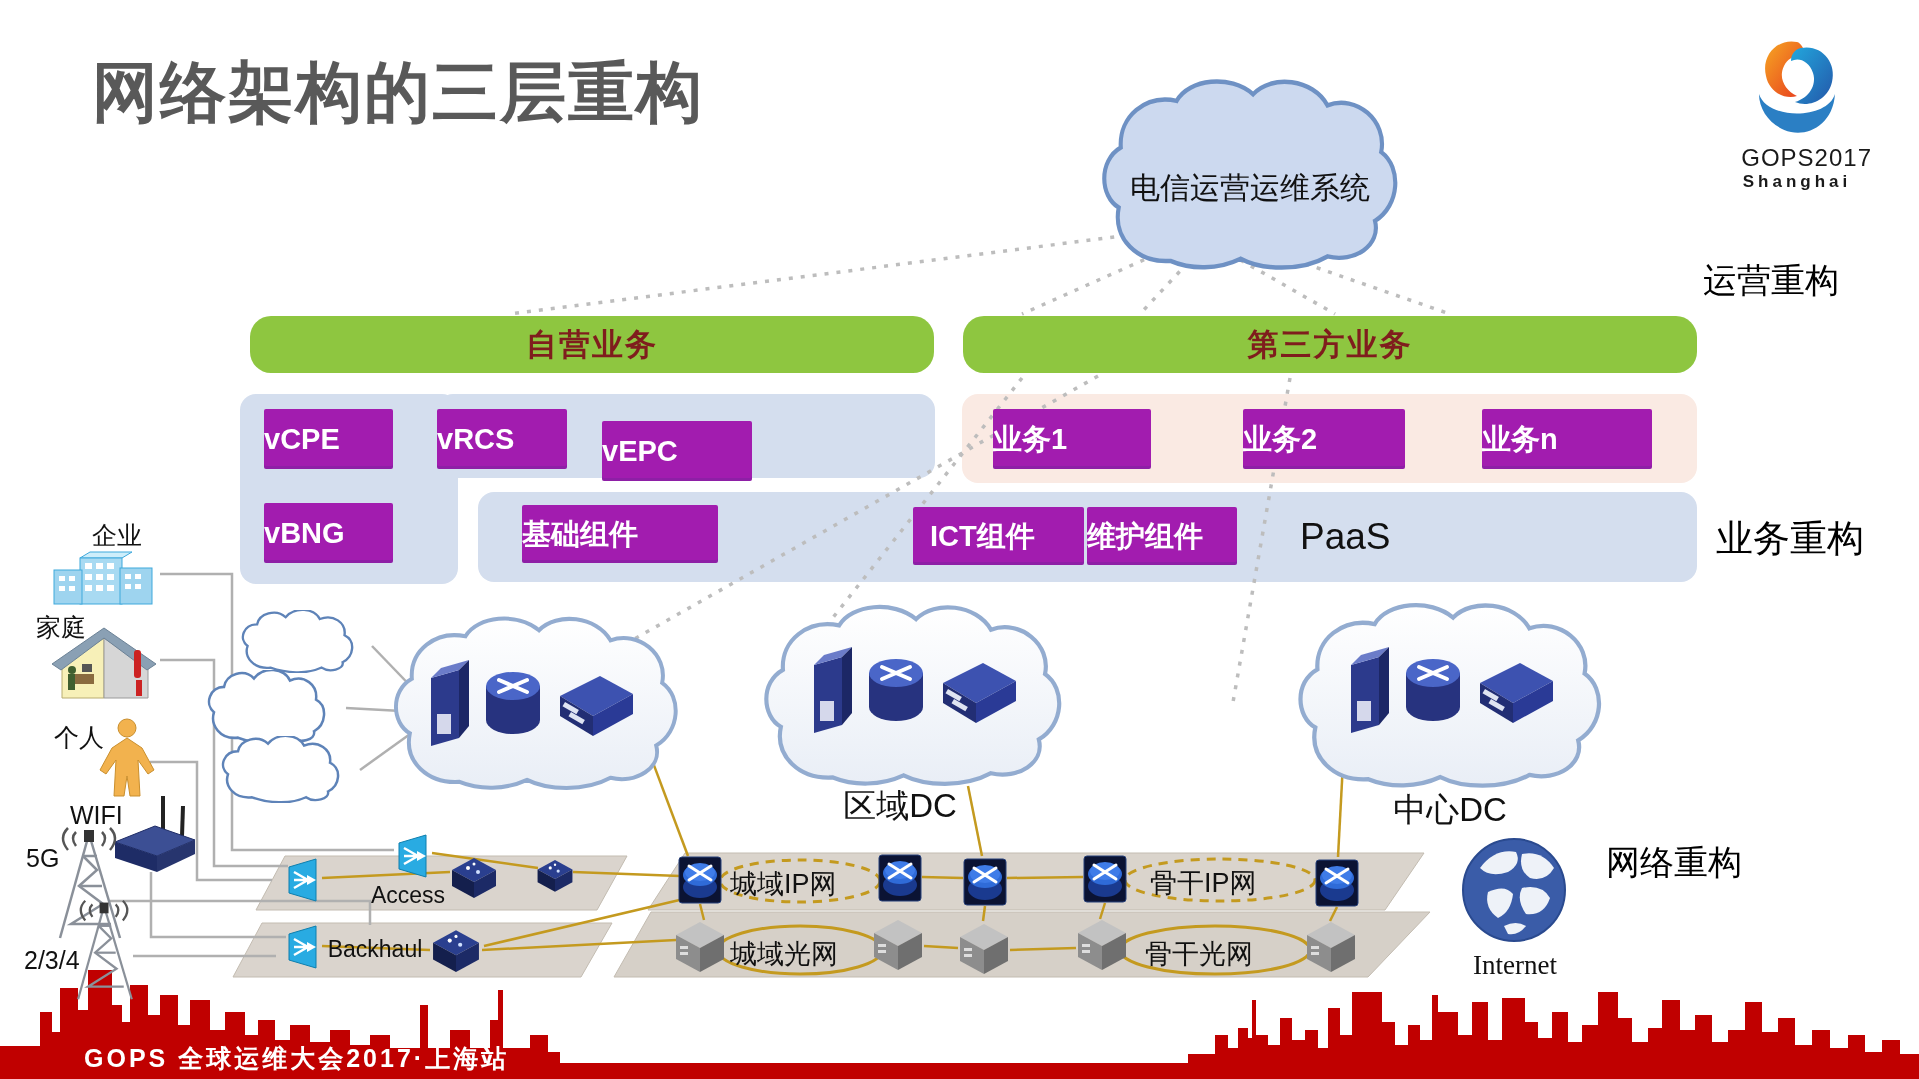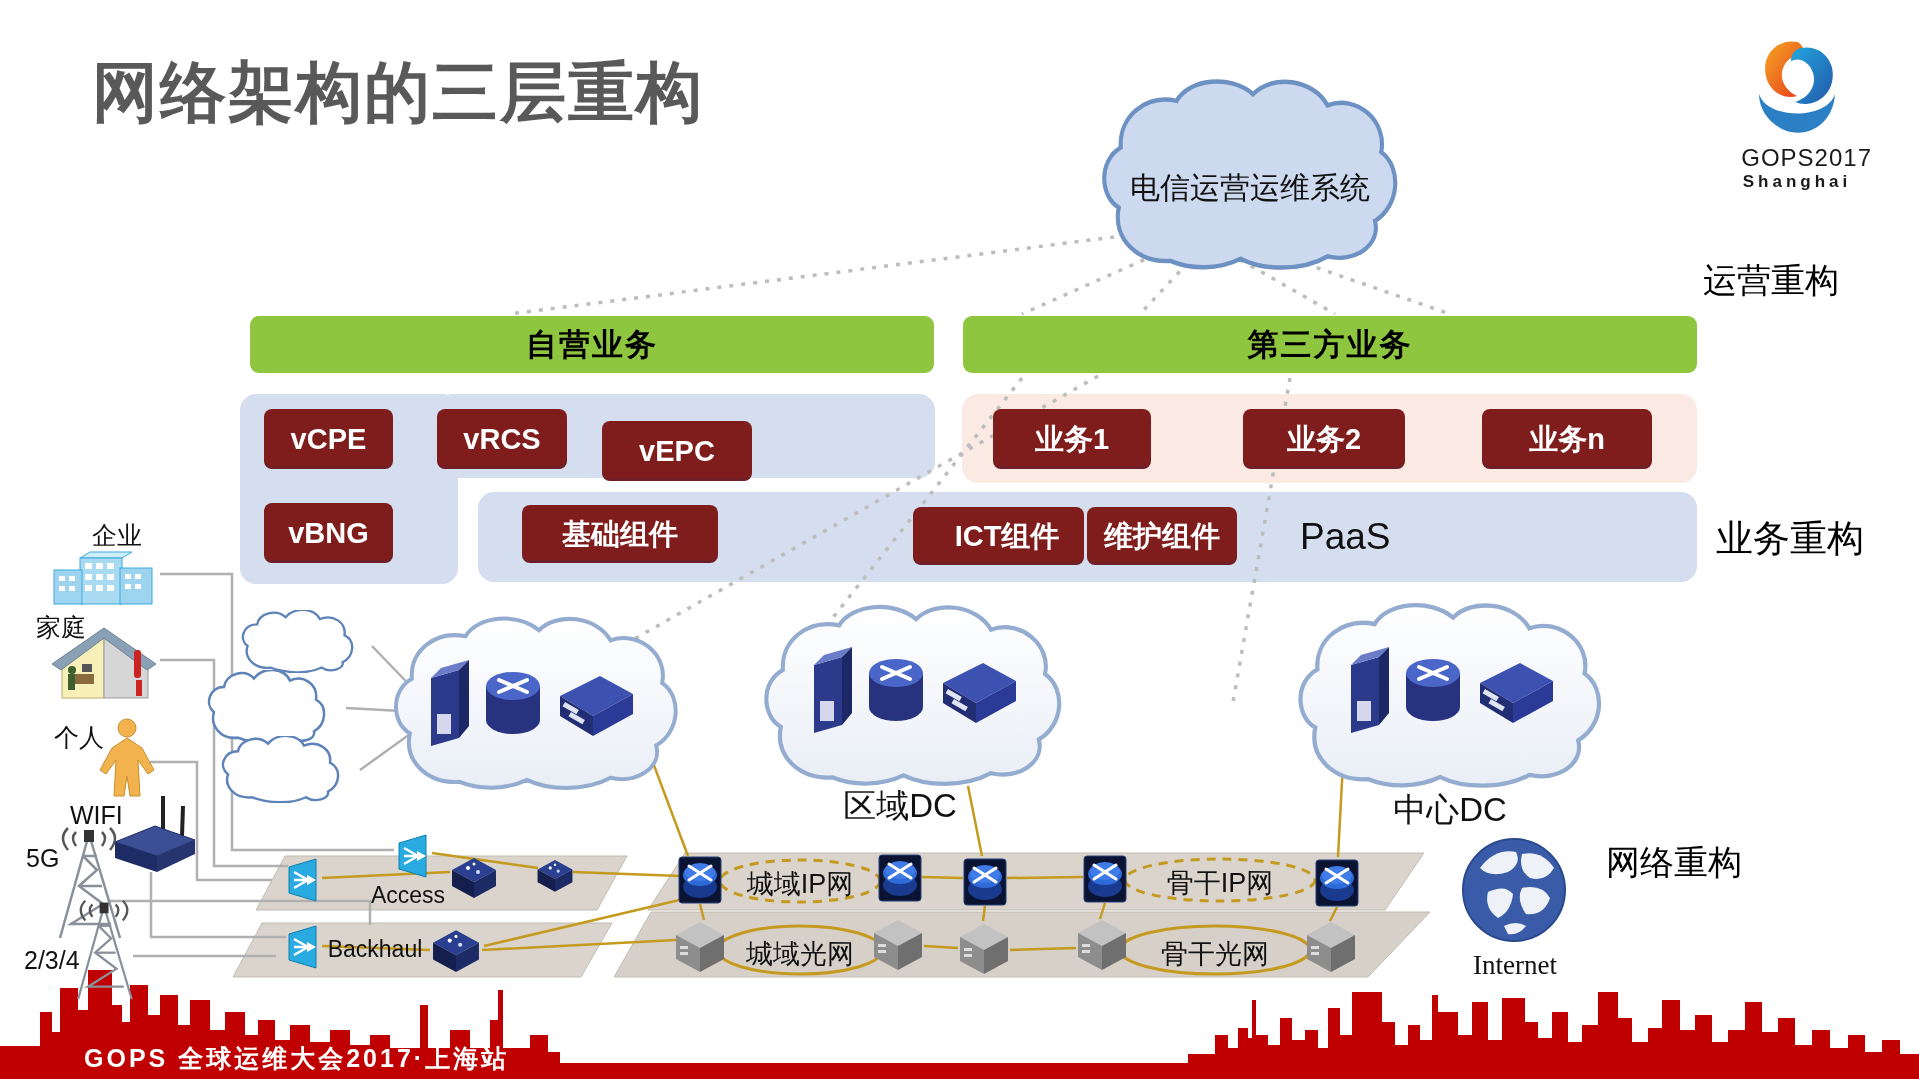--- a/index.html
+++ b/index.html
@@ -12,33 +12,33 @@
   .title{left:92px;top:48px;font-size:66px;font-weight:bold;color:#595959;letter-spacing:2px;white-space:nowrap;}
 
   .gops-logo{left:1722px;top:30px;width:150px;text-align:center;}
   .gops-text{font-size:24px;font-weight:normal;color:#1a1a1a;letter-spacing:1px;margin-top:2px;text-align:right;}
   .gops-city{font-size:17px;font-weight:bold;color:#1a1a1a;letter-spacing:4px;}
 
   .cloud-label{left:1100px;top:168px;width:300px;text-align:center;font-size:30px;color:#111;white-space:nowrap;}
 
   .side-label{font-size:34px;color:#000;white-space:nowrap;}
 
-  .bar{height:57px;line-height:57px;text-align:center;border-radius:9px;background:#8ec640;
-       color:#000000;font-size:31px;font-weight:bold;letter-spacing:2px;}
+  .bar{height:57px;line-height:57px;text-align:center;border-radius:21px;background:#8ec640;
+       color:#7f1d1d;font-size:31px;font-weight:bold;letter-spacing:2px;}
   .panel{border-radius:16px;}
   .panel-blue{background:#d4deee;}
   .panel-pink{background:#faeae3;}
 
-  .btn{height:60px;line-height:60px;text-align:center;border-radius:8px;background:#7f1d1d;
+  .btn{height:60px;line-height:60px;text-align:left;border-radius:2px;background:#a21caf;
        color:#fff;font-size:29px;font-weight:bold;box-shadow:inset 0 -3px 0 rgba(0,60,110,0.12);}
   .paas-text{font-size:37px;color:#111;}
 
   .dc-label{font-size:33px;color:#111;text-align:center;white-space:nowrap;}
   .acc-label{font-size:25px;color:#111;white-space:nowrap;}
-  .net-label{font-size:27px;color:#111;text-align:center;white-space:nowrap;}
+  .net-label{font-size:27px;color:#111;white-space:nowrap;}
   .plat-label{font-size:23px;color:#111;white-space:nowrap;}
   .internet-label{font-size:27px;color:#111;font-family:"Liberation Serif","DejaVu Serif",serif;text-align:center;margin-top:12px;}
 
   .footer-text{left:84px;top:1042px;font-size:25px;font-weight:bold;color:#fff;letter-spacing:3px;white-space:nowrap;}
 </style>
 </head>
 <body>
 
 <div class="slide">
 

